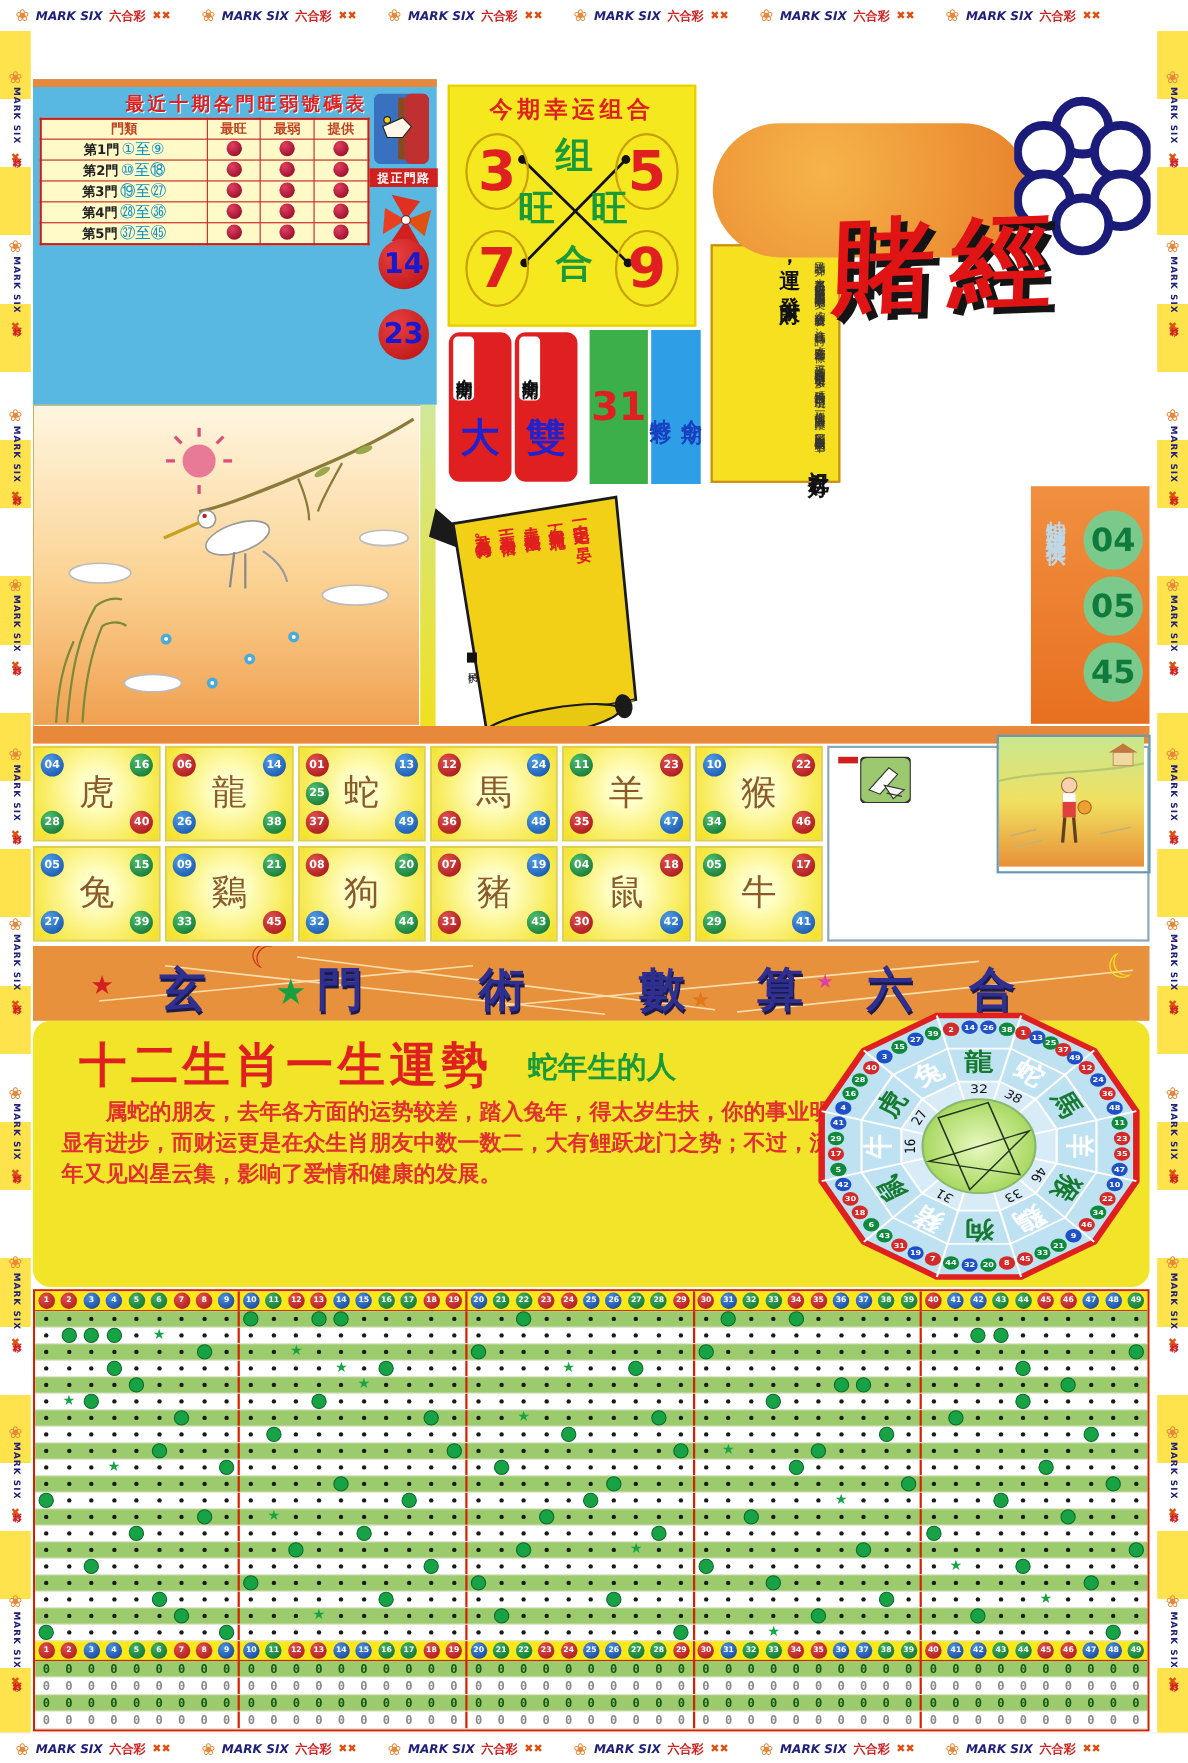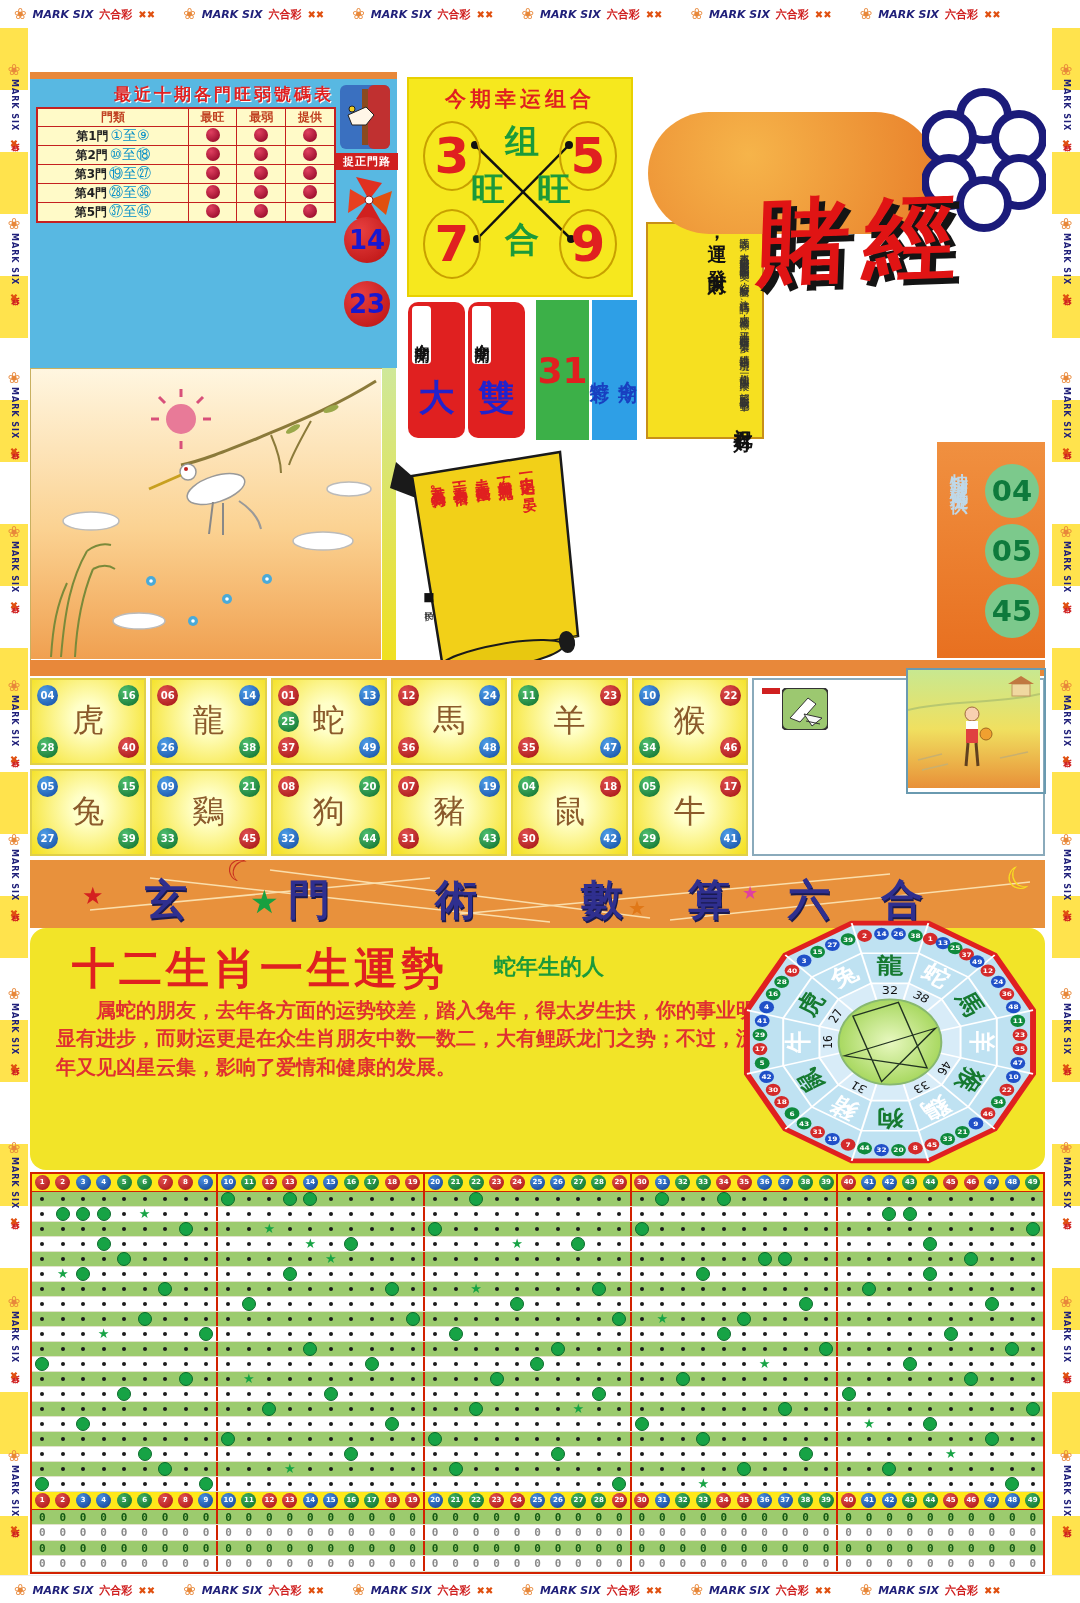--- a/index.html
+++ b/index.html
@@ -85,21 +85,21 @@
   #stamp{position:absolute;left:8px;top:8px;width:16px;background:#D02020;color:#fff;writing-mode:vertical-rl;font-size:11px;font-weight:bold;text-align:center;padding:3px 1px;}
   #writer-icon{position:absolute;left:28px;top:8px;}
   #farmer{position:absolute;left:906px;top:668px;width:136px;height:122px;border:2px solid #6A9AB0;z-index:3;}
   
   #banner{position:absolute;left:30px;top:860px;width:1015px;height:68px;background:#E8913C;overflow:hidden;}
   .bchar{position:absolute;top:12px;font-size:42px;font-weight:bold;color:#2F2F8F;text-shadow:1px 2px 0 #1A1A50;}
   .deco{position:absolute;font-size:24px;line-height:1;}
   
   #fortune{position:absolute;left:30px;top:928px;width:1015px;height:242px;background:#F2E428;border-radius:16px;box-sizing:border-box;padding-left:28px;}
   #fortune-title{position:absolute;left:42px;top:12px;font-size:43px;font-weight:bold;color:#E02020;letter-spacing:4px;}
-  #fortune-sub{position:absolute;left:464px;top:24px;font-size:22px;font-weight:bold;color:#1B9A3A;font-family:Liberation Mono, monospace;}
+  #fortune-sub{position:absolute;left:450px;top:24px;font-size:27px;font-weight:bold;color:#1B9A3A;font-family:Liberation Mono, monospace;}
   #fortune-body{position:absolute;left:26px;top:68px;width:706px;color:#E03030;font-size:20px;font-weight:bold;line-height:1.42;}
   #fortune-body p{margin:0;} #fortune-body .ind{text-indent:2em;}
   
   #wheel{position:absolute;left:736px;top:914px;width:308px;height:256px;z-index:5;}
   
   #big-chart{position:absolute;left:30px;top:1172px;width:1015px;height:402px;border:2px solid #D22200;box-sizing:border-box;display:flex;flex-direction:column;}
   .hdr-row{height:20px;display:flex;background:#FFE81A;border-bottom:1px solid #D22200;}
   .crow{height:14.6px;display:flex;border-bottom:1px solid #E2E2CC;}
   .crow.g{background:#9CCB6E;} .crow.w{background:#FFFFFF;}
   .zrow{height:17.2px;display:flex;border-bottom:1px solid #E2E2CC;font-family:"DejaVu Sans Mono","Liberation Mono",monospace;font-size:11px;font-weight:bold;}

